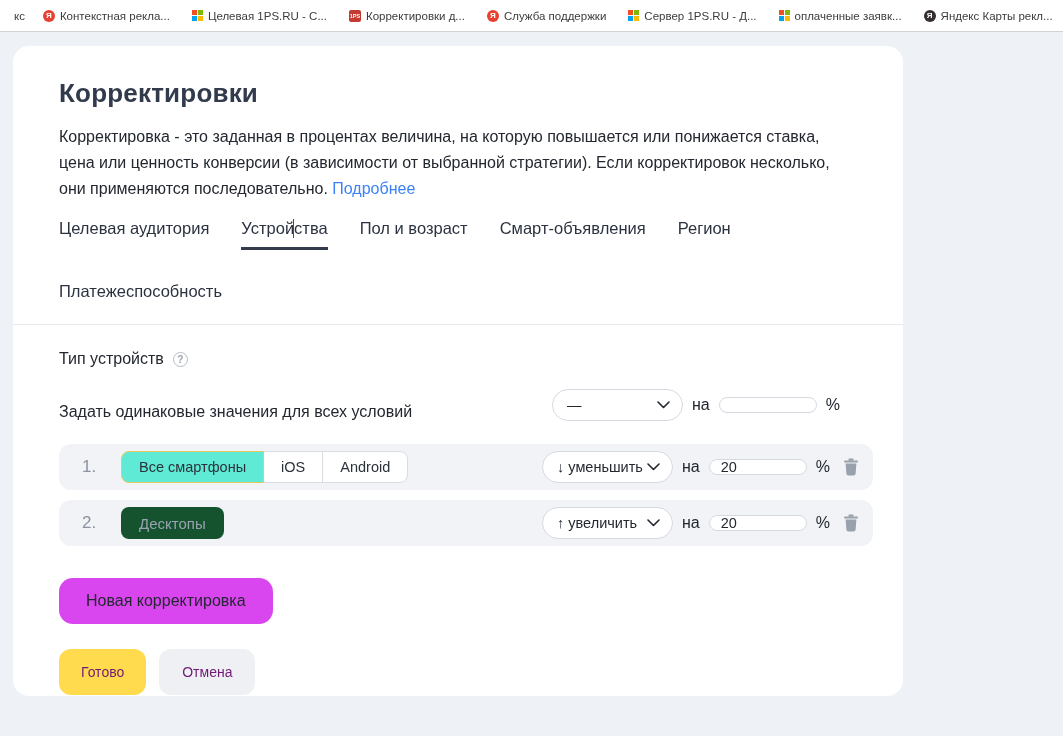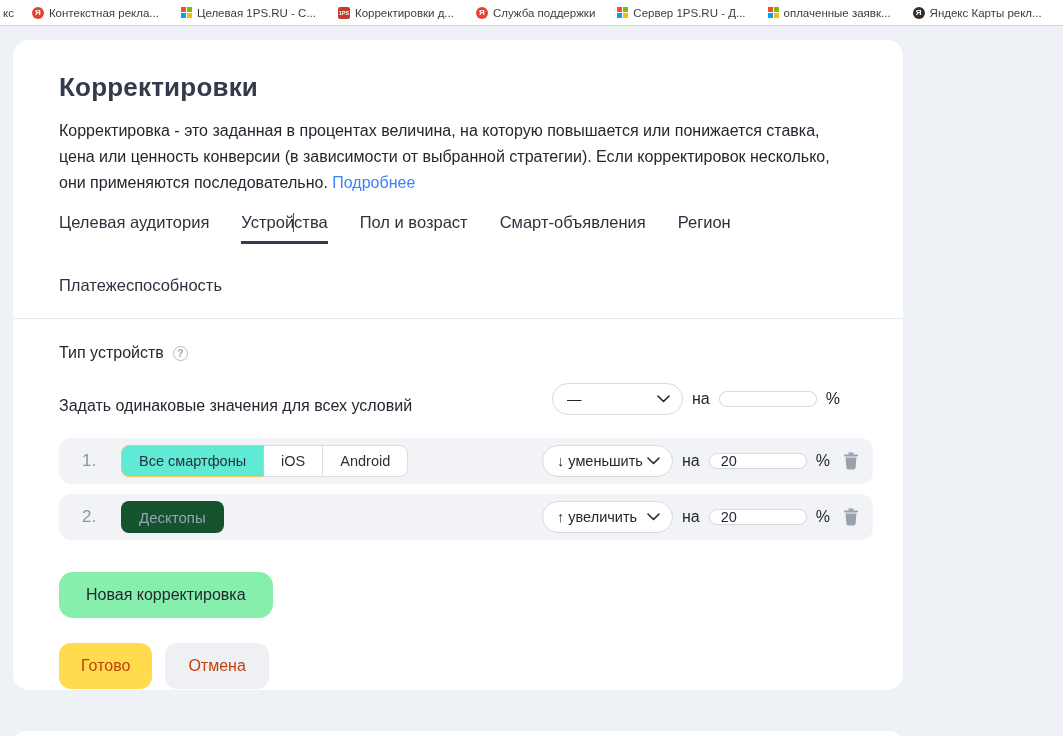--- a/index.html
+++ b/index.html
@@ -6,23 +6,23 @@
   html,body { width:1063px; height:736px; overflow:hidden; }
   body {
     background:#eef1f5;
     font-family:"Liberation Sans","DejaVu Sans",sans-serif;
     color:#23272f;
     position:relative;
   }
 
   
   .bookmarks-bar {
-    height:26px; background:#ffffff; border-bottom:1px solid #d2d2d2;
+    height:32px; background:#ffffff; border-bottom:1px solid #d2d2d2;
     display:flex; align-items:center; white-space:nowrap; overflow:hidden;
-    font-size:11.5px; color:#3c3c3c; padding-left:1px;
+    font-size:11.5px; color:#3c3c3c; padding-left:12px;
   }
   .bm-item { display:flex; align-items:center; gap:5px; padding:0 12px 0 10px; flex:none; cursor:default; }
   .bm-item:first-child { padding-left:2px; padding-right:8px; }
   .bm-label { overflow:hidden; }
   .ya-icon { width:12px; height:12px; border-radius:50%; background:#e8402f; color:#fff;
     font-size:8px; font-weight:bold; display:flex; align-items:center; justify-content:center; flex:none; }
   .ya-icon.dark { background:#352d2f; }
   .win-icon { width:11px; height:11px; display:grid; grid-template-columns:5px 5px; grid-template-rows:5px 5px; gap:1px; flex:none; }
   .win-icon i { display:block; }
   .win-icon i:nth-child(1){background:#f25022;} .win-icon i:nth-child(2){background:#7fba00;}
@@ -80,24 +80,24 @@
   .seg:first-child { border-radius:8px 0 0 8px; margin-left:0; }
   .seg:last-child { border-radius:0 8px 8px 0; }
   .seg.selected { background:#5eead4; border-color:#e7c963; z-index:1; }
   .chip { margin-left:14px; height:32px; padding:0 18px; background:#14532d; border-radius:8px;
     color:#99a3b3; font-size:15px; display:flex; align-items:center; cursor:pointer; }
   .row-controls { margin-left:auto; display:flex; align-items:center; gap:9px; }
   .trash-btn { margin-left:4px; background:none; border:none; cursor:pointer; display:flex; padding:0; }
 
   
   .new-adj-btn { margin-top:22px; display:inline-flex; align-items:center; height:46px; padding:0 27px;
-    background:#86efac; border:none; border-radius:14px; font-size:16px; color:#23272f; cursor:pointer;
+    background:#d946ef; border:none; border-radius:14px; font-size:16px; color:#23272f; cursor:pointer;
     font-family:"Liberation Sans","DejaVu Sans",sans-serif; }
   .footer-btns { margin-top:25px; display:flex; gap:13px; }
-  .btn { height:46px; border:none; border-radius:12px; font-size:16px; color:#c2410c; cursor:pointer;
+  .btn { height:46px; border:none; border-radius:12px; font-size:14px; color:#701a75; cursor:pointer;
     display:flex; align-items:center; font-family:"Liberation Sans","DejaVu Sans",sans-serif; }
   .btn-done { background:#ffdb4d; padding:0 22px; }
   .btn-cancel { background:#eef0f4; padding:8px 23px; }
 
   
   .next-card { margin:41px 0 0 13px; width:890px; height:13px; background:#fff; border-radius:16px 16px 0 0; }
 </style>
 </head>
 <body>
 

